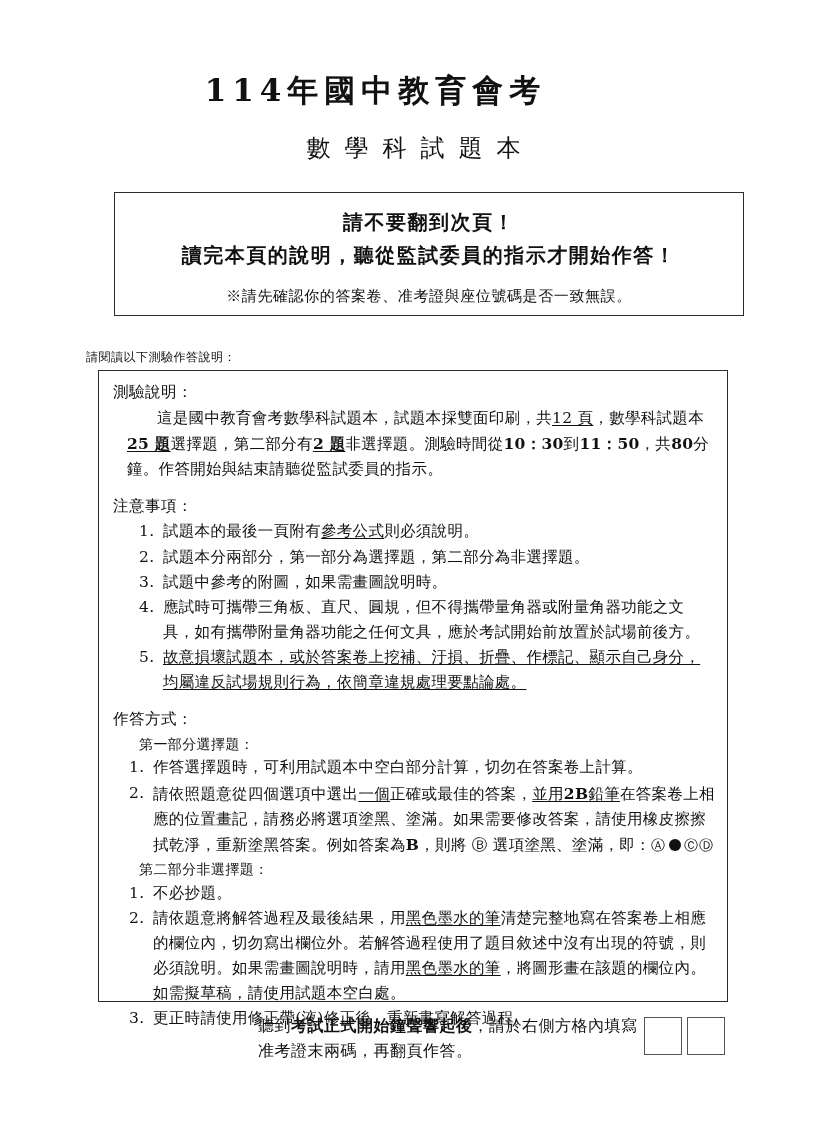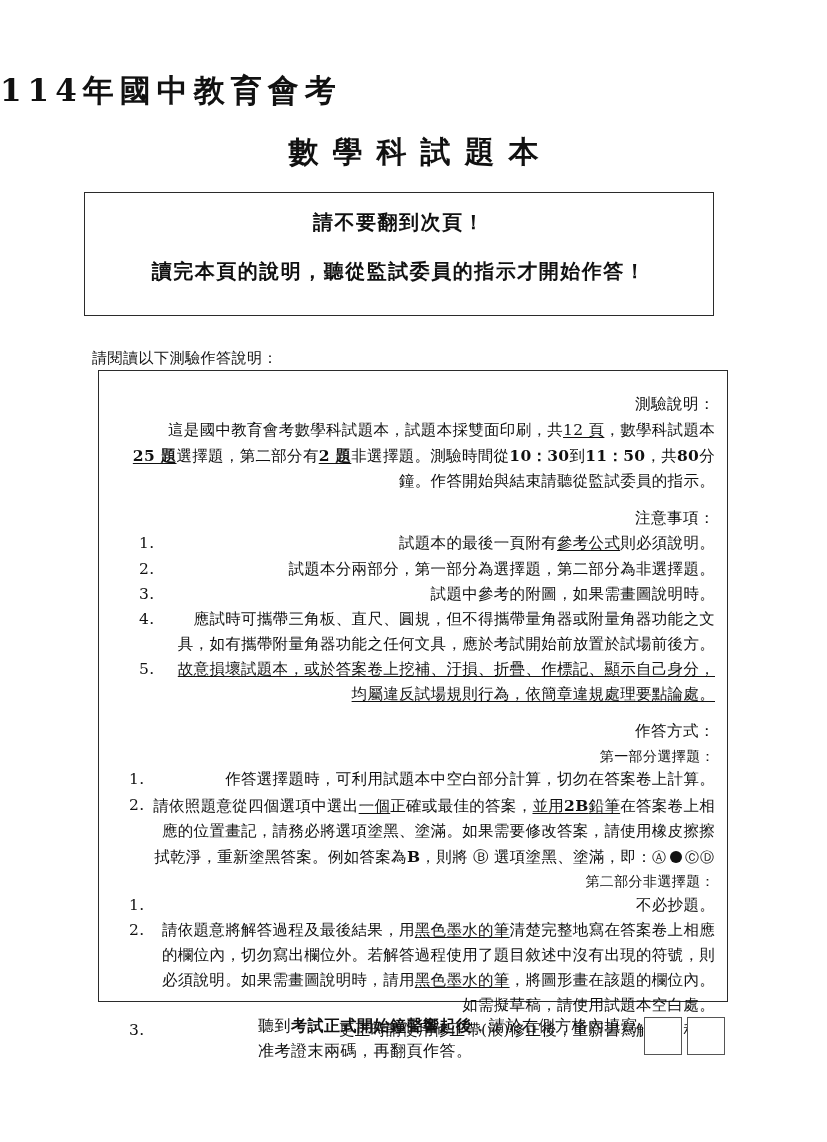--- a/index.html
+++ b/index.html
@@ -22,92 +22,92 @@
     width: 827px;
     height: 1142px;
   }
 
   
   .title-main {
     position: absolute;
     left: 0;
     top: 72px;
     width: 667px;
-    text-align: left;
+    text-align: center;
     font-size: 31px;
     font-weight: bold;
     letter-spacing: 6px;
     line-height: 1.2;
+    padding-left: 42px;
   }
   .title-sub {
     position: absolute;
     left: 0;
     top: 134px;
     width: 827px;
     text-align: center;
-    font-size: 30px;
-    font-weight: bold;
+    font-size: 24px;
+    font-weight: normal;
     letter-spacing: 14px;
     line-height: 1.2;
     text-indent: 14px;
   }
 
   
   .notice-box {
     position: absolute;
-    left: 84px;
+    left: 114px;
     top: 192px;
     width: 630px;
     height: 124px;
     border: 1.6px solid #2b2b2b;
     box-sizing: border-box;
     background: #ffffff;
   }
   .notice-l1 {
     margin-top: 16px;
     text-align: center;
     font-size: 20px;
     font-weight: bold;
     letter-spacing: 1.5px;
   }
   .notice-l2 {
-    margin-top: 22px;
+    margin-top: 6px;
     text-align: center;
     font-size: 20px;
     font-weight: bold;
     letter-spacing: 1.5px;
   }
   .notice-l3 {
     margin-top: 18px;
     text-align: center;
     font-size: 15px;
     letter-spacing: 0.6px;
   }
 
   
   .intro-line {
     position: absolute;
-    left: 92px;
+    left: 86px;
     top: 349px;
-    font-size: 15px;
+    font-size: 12px;
     letter-spacing: 0.5px;
   }
 
   
   .main-box {
     position: absolute;
     left: 98px;
     top: 370px;
     width: 630px;
     height: 632px;
     border: 1.6px solid #2b2b2b;
     box-sizing: border-box;
     background: #ffffff;
-    padding: 21px 12px 0 14px;
-    text-align: right;
+    padding: 9px 12px 0 14px;
   }
 
   .sec-head {
     font-size: 15.5px;
     letter-spacing: 0.5px;
     line-height: 1.65;
   }
   .sec-gap { height: 12px; }
 
   .para {
@@ -200,20 +200,21 @@
 <body>
 
 <div class="page">
 
   <div class="title-main">114年國中教育會考</div>
   <div class="title-sub">數學科試題本</div>
 
   <div class="notice-box">
     <div class="notice-l1">請不要翻到次頁！</div>
     <div class="notice-l2">讀完本頁的說明，聽從監試委員的指示才開始作答！</div>
+    <div class="notice-l3">※請先確認你的答案卷、准考證與座位號碼是否一致無誤。</div>
   </div>
 
   <div class="intro-line">請閱讀以下測驗作答說明：</div>
 
   <div class="main-box">
 
     <div class="sec-head">測驗說明：</div>
     <div class="para"><span>這是國中教育會考數學科試題本，試題本採雙面印刷，共</span><u class="ul">12 頁</u><span>，數學科試題本</span><u class="ul"><b class="bd">25 題</b></u><span>選擇題，第二部分有</span><u class="ul"><b class="bd">2 題</b></u><span>非選擇題。測驗時間從</span><b class="bd">10：30</b><span>到</span><b class="bd">11：50</b><span>，共</span><b class="bd">80</b><span>分鐘。作答開始與結束請聽從監試委員的指示。</span></div>
 
     <div class="sec-gap"></div>

